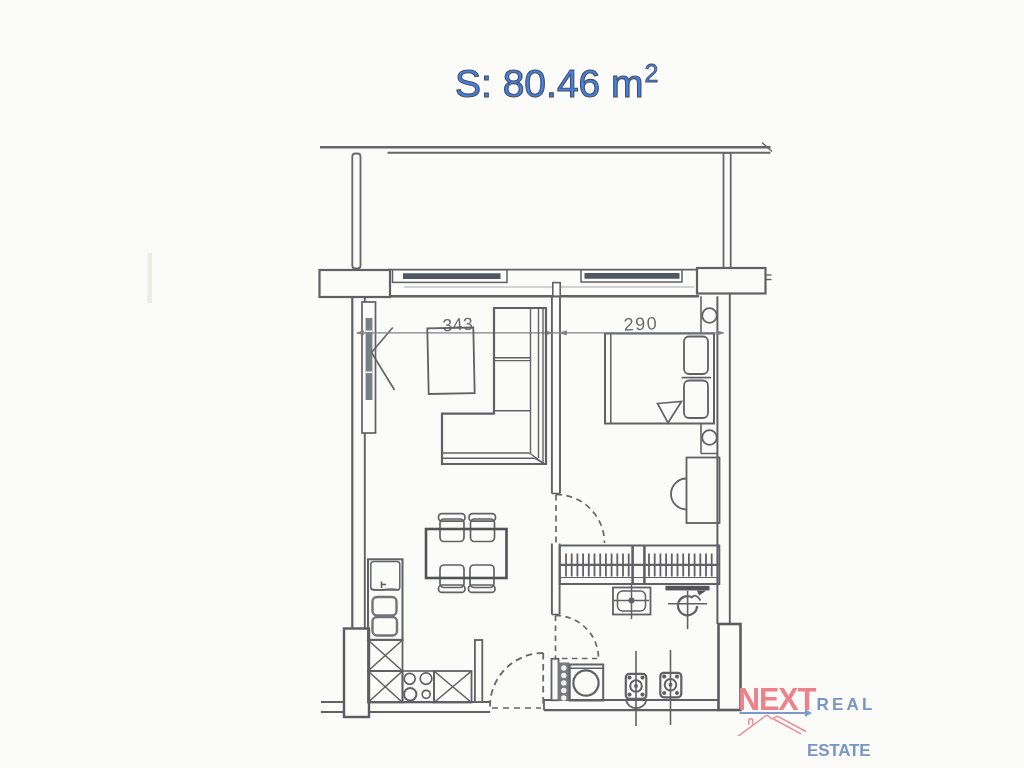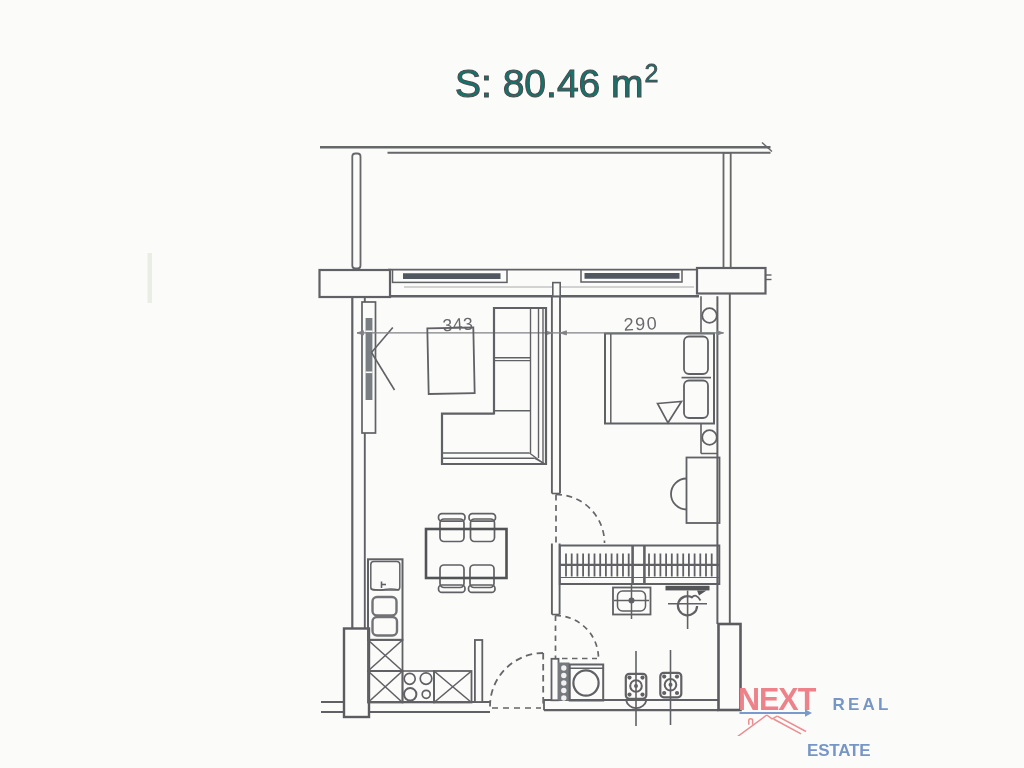--- a/index.html
+++ b/index.html
@@ -1,18 +1,18 @@
 <!DOCTYPE html>
 <html><head>
 <meta charset="utf-8">
 <style>
   html,body{margin:0;padding:0;}
   body{width:1024px;height:768px;background:#fbfbfa;font-family:"Liberation Sans",sans-serif;overflow:hidden;position:relative;}
   #plan{position:absolute;left:0;top:0;}
-  .title{position:absolute;left:455px;top:60px;color:#0f766e;font-size:39px;font-weight:400;letter-spacing:0px;-webkit-text-stroke:1.1px #4c4c4e;}
+  .title{position:absolute;left:455px;top:60px;color:#3b82f6;font-size:39px;font-weight:400;letter-spacing:0px;-webkit-text-stroke:1.1px #4c4c4e;}
   .title sup{font-size:25px;position:relative;top:-1px;left:1px;-webkit-text-stroke:0.8px #4c4c4e;}
 </style>
 </head>
 <body>
 
 <div class="title">S: 80.46 m<sup>2</sup></div>
 <svg id="plan" width="1024" height="768" viewBox="0 0 1024 768">
 <defs>
   <filter id="soft" x="-5%" y="-5%" width="110%" height="110%">
         <feGaussianBlur stdDeviation="0.5"></feGaussianBlur>
@@ -377,16 +377,16 @@
 
     <g stroke="#eb8d92" stroke-width="1.5" fill="none">
       <path d="M7,59 L36.8,37"></path>
       <path d="M36.8,37 L42,40.8 L47.3,38.2"></path>
       <path d="M47.3,38.2 L76,53.5"></path>
       <path d="M43.5,41 L71,55.8"></path>
       <path d="M18.8,46.8 V42.3 Q18.8,40.8 20.6,40.8 Q22.6,40.8 22.6,42.5 V46.8"></path>
     </g>
   </svg>
 
-  <div style="position:absolute;left:86.5px;top:17px;font-size:17px;font-weight:bold;color:#7796c5;letter-spacing:3.2px;margin-left:16px;">REAL</div>
+  <div style="position:absolute;left:86.5px;top:17px;font-size:17px;font-weight:bold;color:#7796c5;letter-spacing:3.2px;">REAL</div>
 
   <div style="position:absolute;left:77px;top:39px;font-size:17px;font-weight:bold;color:#7796c5;letter-spacing:-0.2px;margin-top:24px;">ESTATE</div>
 </div>
 
 </body></html>

